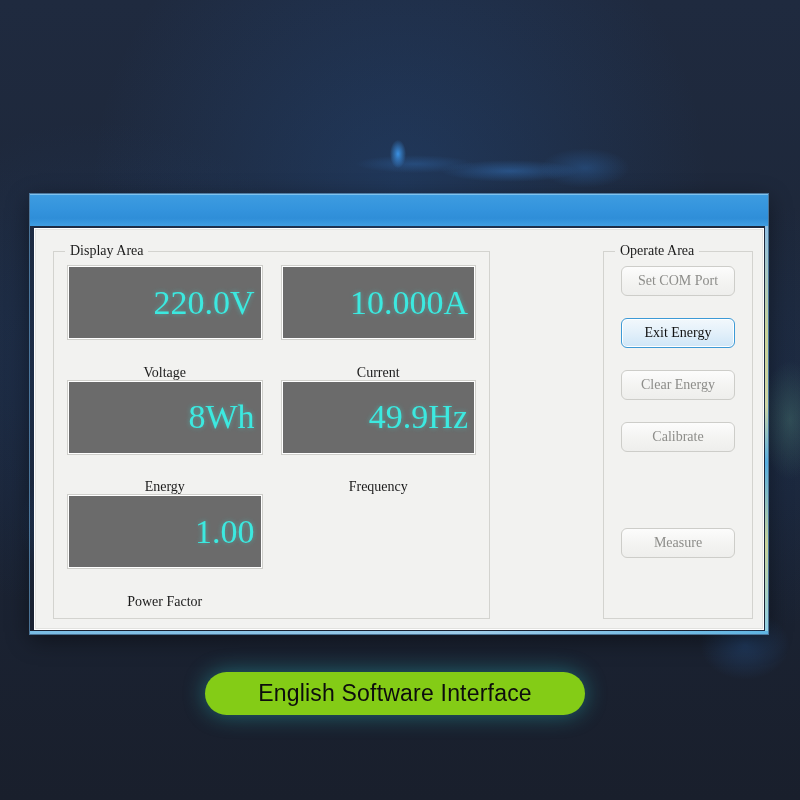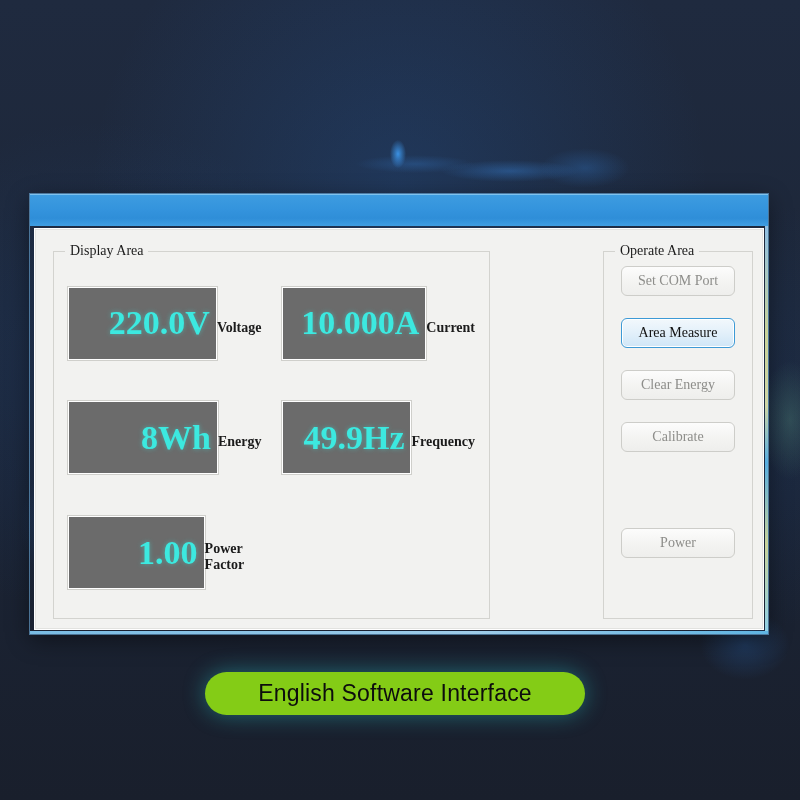--- a/index.html
+++ b/index.html
@@ -108,21 +108,21 @@
     left: 14px;
     top: 14px;
     right: 14px;
     bottom: 8px;
     display: grid;
     grid-template-columns: 1fr 1fr;
     grid-template-rows: 1fr 1fr 1fr;
     column-gap: 20px;
     row-gap: 0px;
   }
-  .readout { display: flex; flex-direction: row; align-items: center; justify-content: flex-start; font-weight: bold; }
+  .readout { display: flex; flex-direction: column; align-items: center; justify-content: space-between; }
   .readout-box {
     width: 100%;
     height: 73px;
     background: #6b6b6b;
     border: 1px solid #ffffff;
     box-shadow: 0 0 0 1px #cfcfcb;
     box-sizing: border-box;
     display: flex;
     align-items: center;
     justify-content: flex-end;
@@ -262,24 +262,24 @@
         </div>
 
       </div>
     </div>
 
     <div class="groupbox" id="operate-area">
       <div class="group-legend">Operate Area</div>
 
       <div id="button-stack">
         <div class="op-button">Set COM Port</div>
-        <div class="op-button focused">Area Measure</div>
+        <div class="op-button focused">Exit Energy</div>
         <div class="op-button">Clear Energy</div>
         <div class="op-button">Calibrate</div>
-        <div class="op-button spacer-before">Power</div>
+        <div class="op-button spacer-before">Measure</div>
       </div>
     </div>
 
   </div>
 </div>
 
 <div id="caption-pill">
   <span id="caption-text">English Software Interface</span>
 </div>
 

